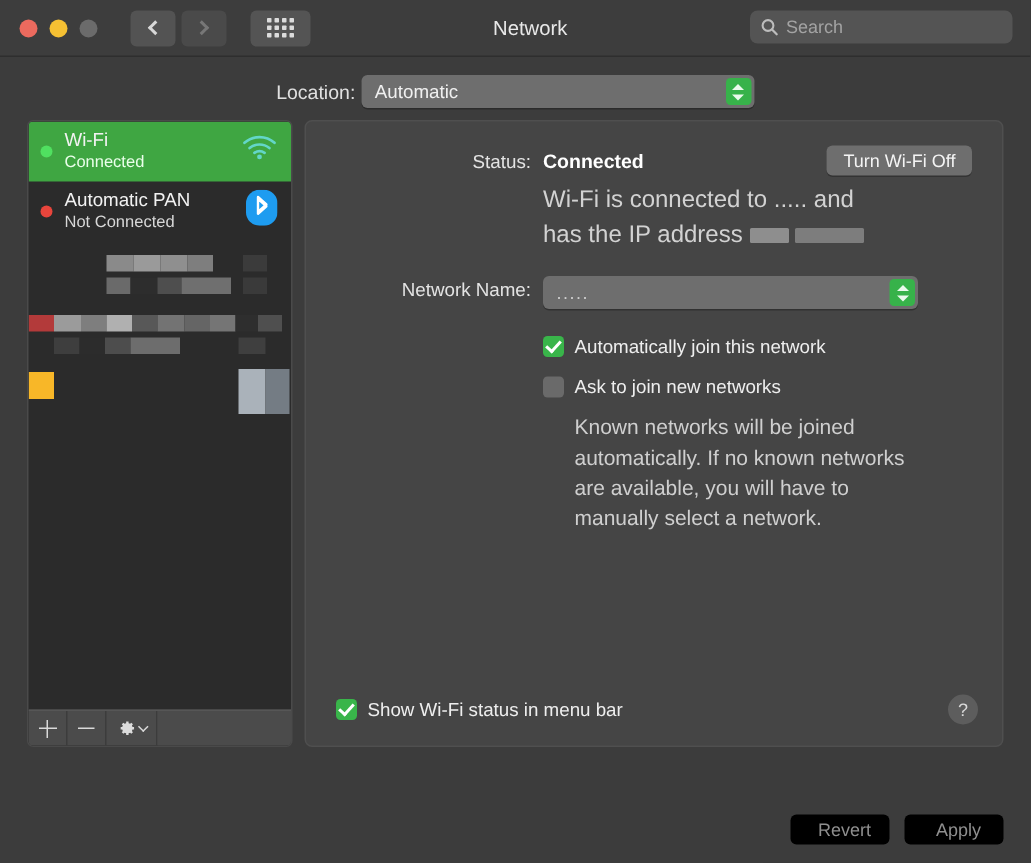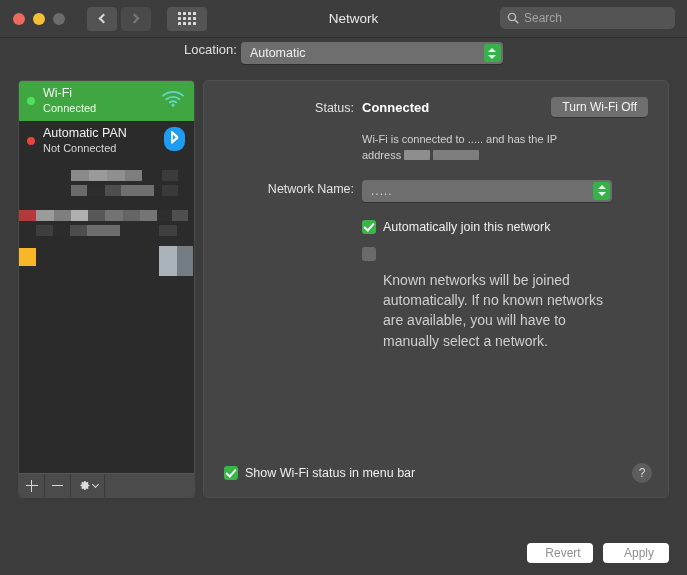--- a/index.html
+++ b/index.html
@@ -87,21 +87,21 @@
     flex: 1 1 auto;
     background: transparent; border: none; outline: none;
     color: #cfcfcf;
     font-family: "Liberation Sans", sans-serif;
     font-size: 12px;
   }
   .searchfield input::placeholder { color: #a3a3a3; }
 
   
   .locrow {
-    display: flex; align-items: flex-start;
+    display: flex; align-items: center;
     justify-content: center;
     gap: 4px;
     height: 42px;
     padding-top: 4px;
   }
   .loclabel { font-size: 13px; color: #e0e0e0; }
   .popup {
     position: relative;
     height: 22px;
     background: #6e6e6e;
@@ -224,24 +224,24 @@
     background: #6e6e6e;
     border-radius: 4px;
     color: #f4f4f4;
     font-size: 12px;
     padding: 3px 11px;
     box-shadow: 0 1px 0 rgba(0,0,0,0.25);
     white-space: nowrap;
   }
   .btn-wifi-toggle { position: absolute; right: 20px; top: 16px; }
   .desc {
-    font-size: 11px;
+    font-size: 16px;
     color: #d2d2d2;
     line-height: 1.45;
-    margin-top: 17px;
+    margin-top: 7px;
     max-width: 222px;
   }
   .redact-inline {
     display: inline-block;
     height: 10px;
     background: #8e8e8e;
     vertical-align: -1px;
     border-radius: 1px;
   }
   .popup.netname { width: 250px; }
@@ -288,21 +288,21 @@
     margin-left: 10px;
   }
   .bottom-right-group { display: flex; align-items: center; }
 
   
   .footer {
     position: absolute;
     right: 18px; bottom: 12px;
     display: flex; gap: 10px;
   }
-  .btn.disabled { color: #8f8f8f; background: #ffffff; box-shadow: none; padding-left: 17px; }
+  .btn.disabled { color: #8f8f8f; background: #000000; box-shadow: none; padding-left: 17px; }
   .btn.apply { min-width: 66px; text-align: center; }
   .btn.revert { min-width: 66px; text-align: center; }
 </style>
 </head>
 <body>
 
 <div class="window">
 
   <div class="titlebar">
     <div class="traffic">
@@ -499,20 +499,21 @@
             </span>
           </div>
 
           <div class="checkrow" style="margin-top:18px">
             <span class="cbox on"></span>
             <span class="clabel">Automatically join this network</span>
           </div>
 
           <div class="checkrow">
             <span class="cbox off"></span>
+            <span class="clabel">Ask to join new networks</span>
           </div>
 
           <div class="helptext" style="margin-left:21px">Known networks will be joined automatically. If no known networks are available, you will have to manually select a network.</div>
         </div>
       </div>
 
       <div class="detail-bottom">
         <div class="checkrow" style="margin-top:0">
           <span class="cbox on"></span>
           <span class="clabel">Show Wi-Fi status in menu bar</span>

